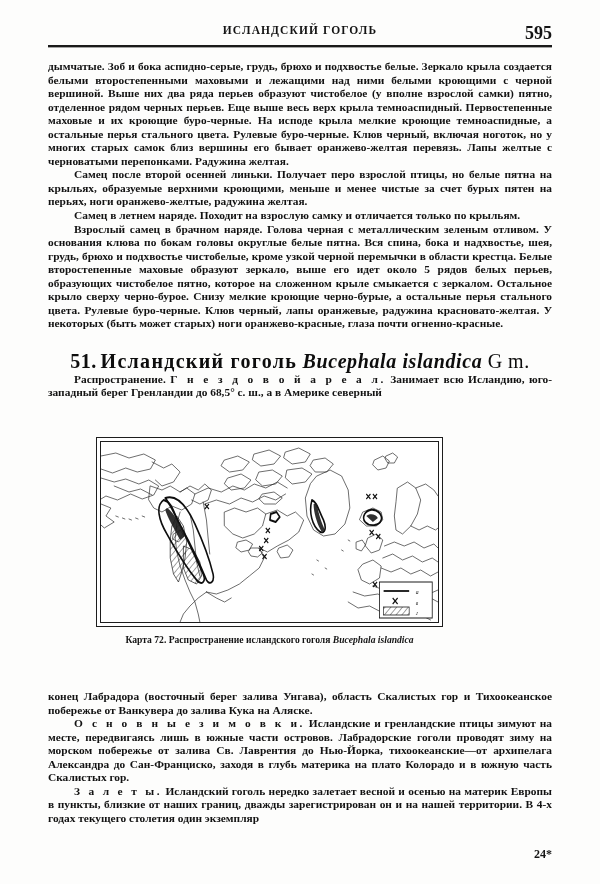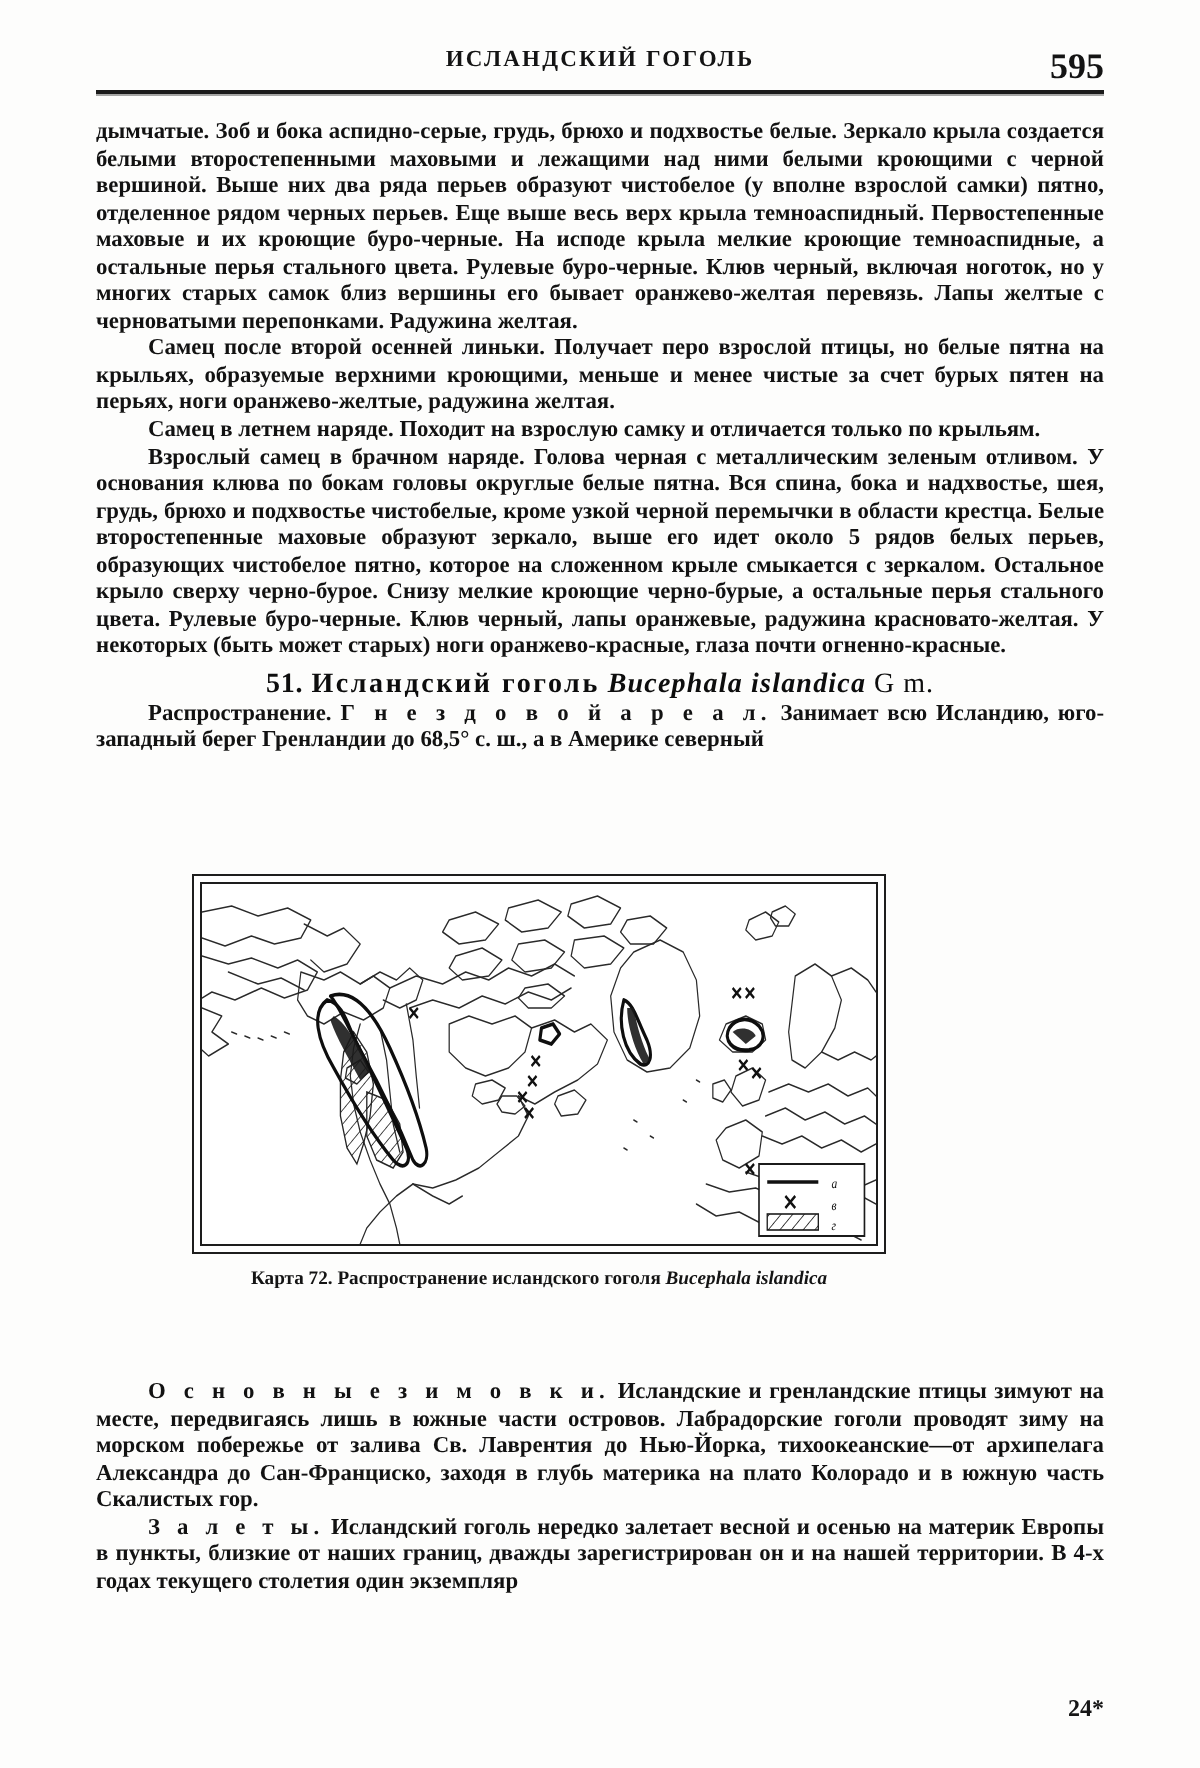--- a/index.html
+++ b/index.html
@@ -80,23 +80,23 @@
   .lead {
     font-weight: 700;
     letter-spacing: 2.6px;
   }
   .lead-tight {
     font-weight: 700;
   }
 
   
   .species-head {
-    margin-top: 4px;
+    margin-top: 19px;
     text-align: center;
-    font-size: 14px;
+    font-size: 20px;
     font-weight: 700;
     letter-spacing: 0.4px;
     color: #0d0d0d;
   }
   .species-head .num { margin-right: 4px; }
   .species-head .rus { letter-spacing: 1.3px; }
   .species-head .lat {
     font-style: italic;
     font-weight: 700;
     letter-spacing: 0.6px;
@@ -353,20 +353,21 @@
     </div>
 
     <div class="fig-caption">
       <div>
         <span>Карта 72.</span><span> Распространение исландского гоголя </span><span class="lat">Bucephala islandica</span>
       </div>
     </div>
   </div>
 
   <div class="tail">
+    <p class="body">конец Лабрадора (восточный берег залива Унгава), область Скалистых гор и Тихоокеанское побережье от Ванкувера до залива Кука на Аляске.</p>
 
     <p class="body indent"><span class="lead">О с н о в н ы е   з и м о в к и.</span><span> Исландские и гренландские птицы зимуют на месте, передвигаясь лишь в южные части островов. Лабрадорские гоголи проводят зиму на морском побережье от залива Св. Лаврентия до Нью-Йорка, тихоокеанские—от архипелага Александра до Сан-Франциско, заходя в глубь материка на плато Колорадо и в южную часть Скалистых гор.</span></p>
 
     <p class="body indent"><span class="lead">З а л е т ы.</span><span> Исландский гоголь нередко залетает весной и осенью на материк Европы в пункты, близкие от наших границ, дважды зарегистрирован он и на нашей территории. В 4-х годах текущего столетия один экземпляр</span></p>
   </div>
 
   <div class="footer-mark">24*</div>
 </div>
 
 </body></html>

